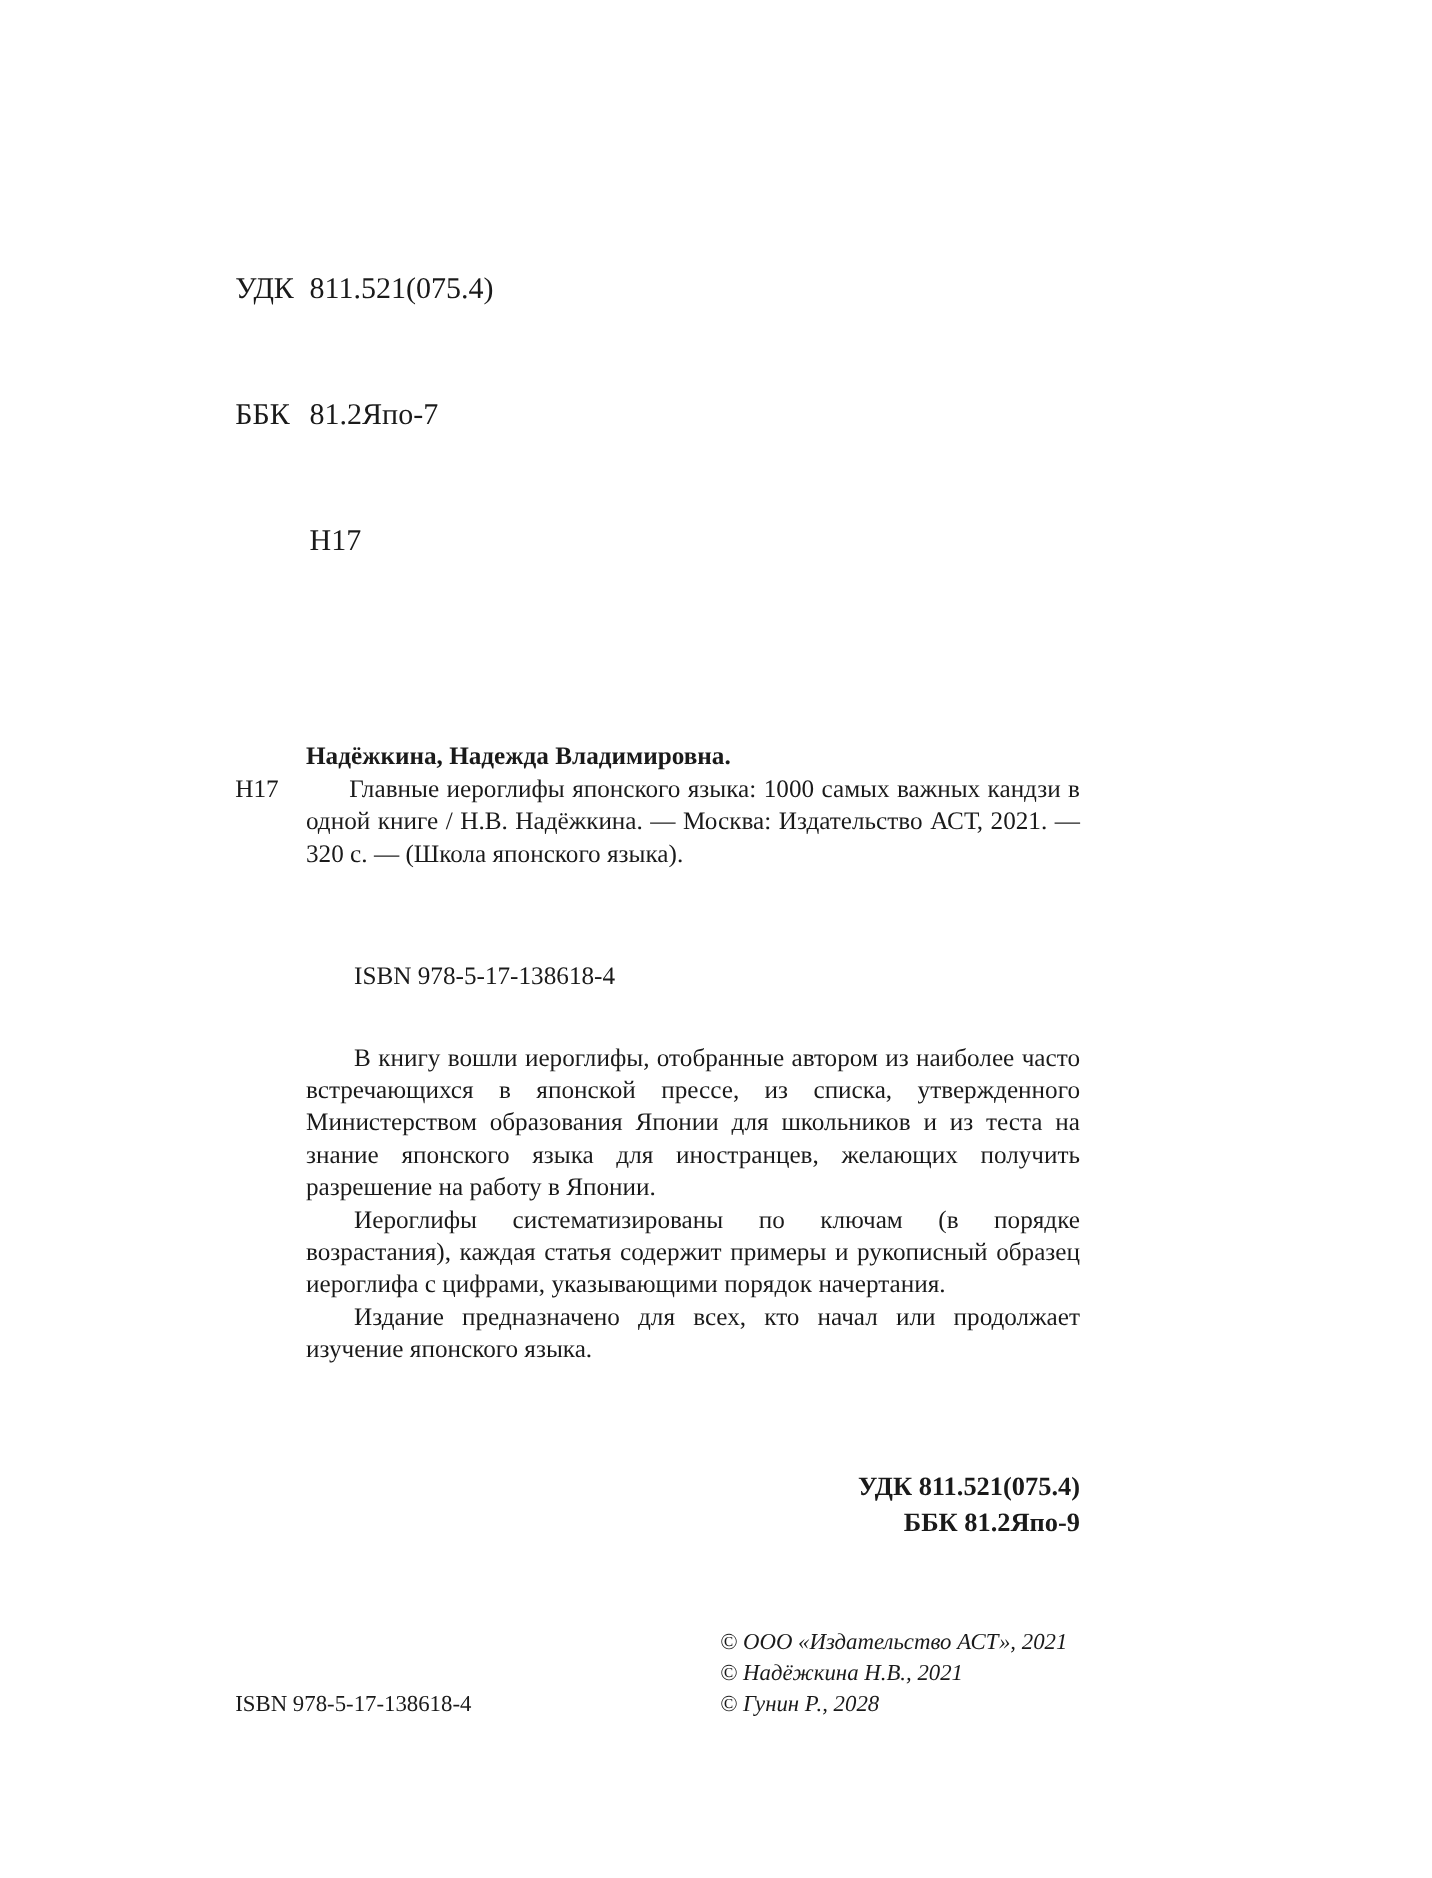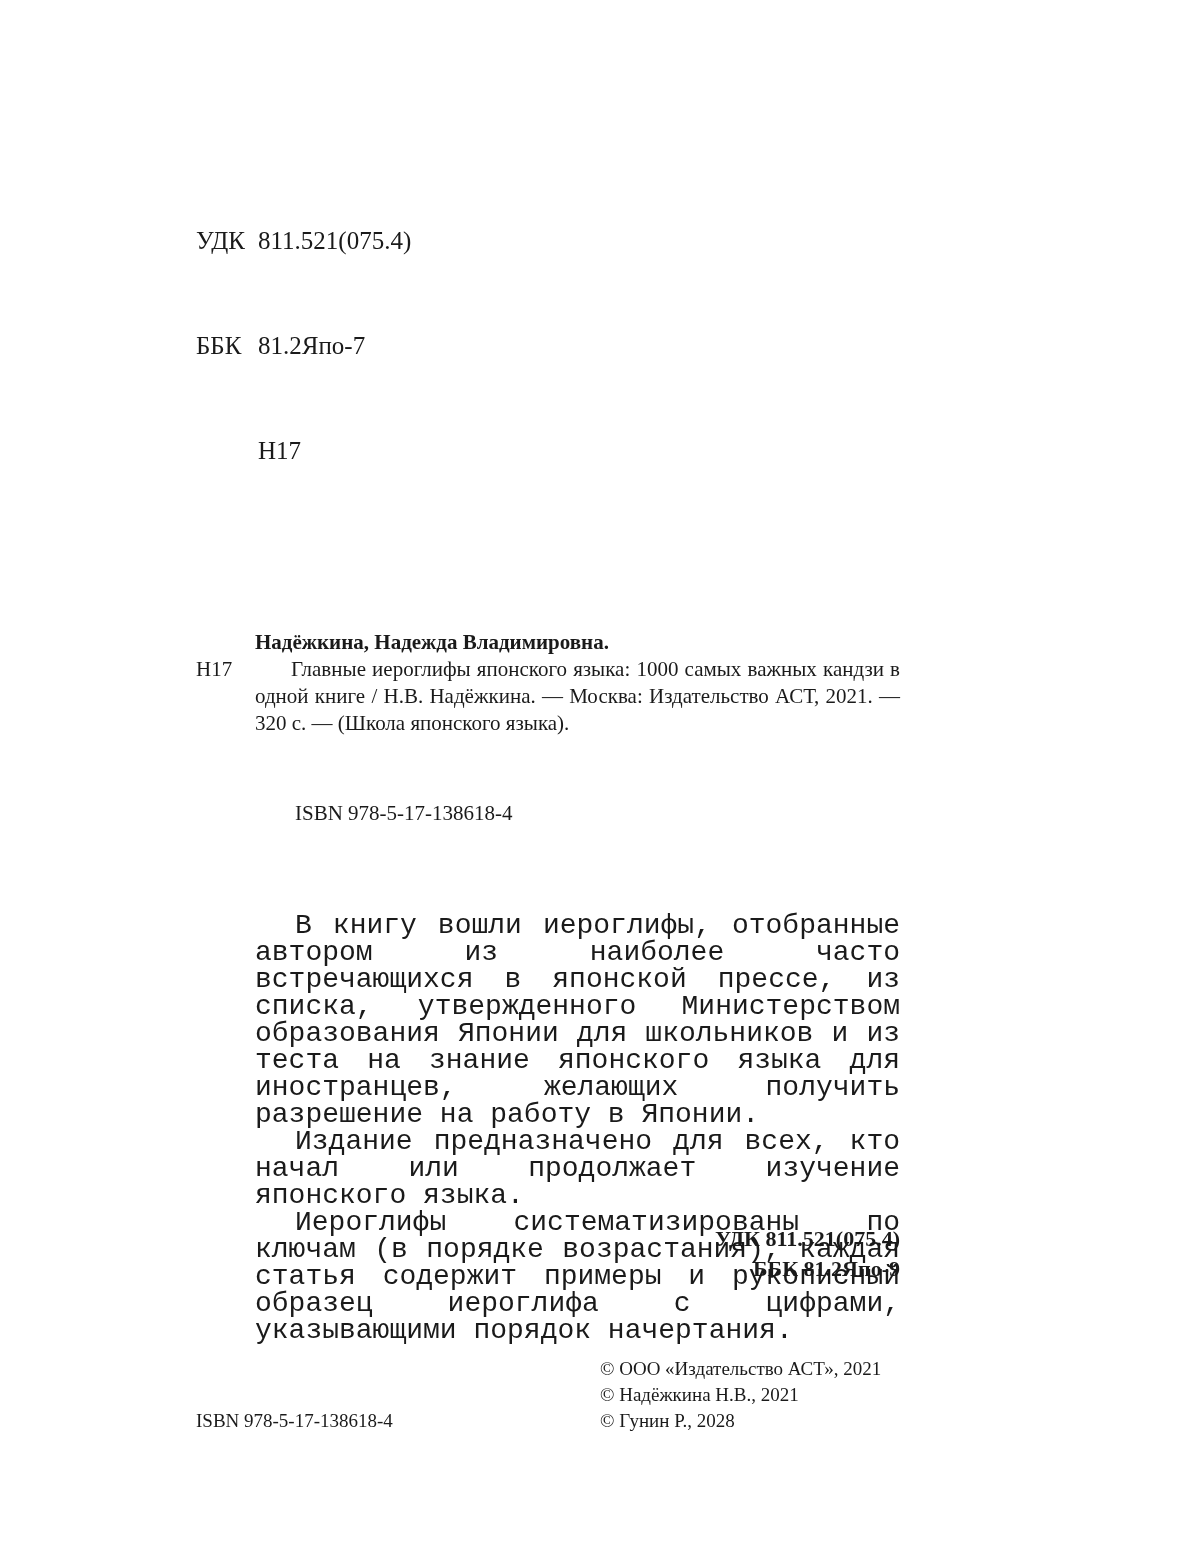--- a/index.html
+++ b/index.html
@@ -54,21 +54,20 @@
   }
 
   
   .biblio {
     position: absolute;
     left: 196px;
     top: 617px;
     width: 704px;
     font-size: 21px;
     line-height: 27px;
-    margin-top: 12px;
   }
   .biblio-author {
     font-weight: bold;
     margin-left: 59px;
     white-space: nowrap;
   }
   .biblio-body {
     position: relative;
     padding-left: 59px;
     text-align: justify;
@@ -96,27 +95,26 @@
     left: 295px;
     top: 800px;
     font-size: 21px;
     line-height: 27px;
   }
 
   
   .annotation {
     position: absolute;
     left: 255px;
-    top: 912px;
+    top: 868px;
     width: 645px;
-    font-size: 28px;
+    font-size: 21px;
     line-height: 27px;
     text-align: justify;
     text-justify: inter-word;
-    font-family: Liberation Mono, monospace;
   }
   .annotation p {
     margin: 0;
     text-indent: 40px;
   }
 
   
   .class-repeat {
     position: absolute;
     left: 400px;
@@ -135,20 +133,21 @@
     top: 1408px;
     font-size: 19px;
     line-height: 26px;
   }
   .copyright {
     position: absolute;
     left: 600px;
     top: 1356px;
     font-size: 19px;
     line-height: 26px;
+    font-style: italic;
   }
   .copyright div {
     white-space: nowrap;
   }
 </style>
 </head>
 <body>
 
 <div class="page">
 
@@ -164,22 +163,22 @@
     <div class="biblio-body">
       <span class="biblio-mark">Н17</span>
       <p class="biblio-desc">Главные иероглифы японского языка: 1000 самых важных кандзи в одной книге / Н.В. Надёжкина. — Москва: Издательство АСТ, 2021. — 320 с. — (Школа японского языка).</p>
     </div>
   </div>
 
   <div class="isbn-main">ISBN 978-5-17-138618-4</div>
 
   <div class="annotation">
     <p>В книгу вошли иероглифы, отобранные автором из наиболее часто встречающихся в японской прессе, из списка, утвержденного Министерством образования Японии для школьников и из теста на знание японского языка для иностранцев, желающих получить разрешение на работу в Японии.</p>
+    <p>Иероглифы систематизированы по ключам (в порядке возрастания), каждая статья содержит примеры и рукописный образец иероглифа с цифрами, указывающими порядок начертания.</p>
     <p>Издание предназначено для всех, кто начал или продолжает изучение японского языка.</p>
-    <p>Иероглифы систематизированы по ключам (в порядке возрастания), каждая статья содержит примеры и рукописный образец иероглифа с цифрами, указывающими порядок начертания.</p>
   </div>
 
   <div class="class-repeat">
     <div>УДК 811.521(075.4)</div>
     <div>ББК 81.2Япо-9</div>
   </div>
 
   <div class="isbn-footer">ISBN 978-5-17-138618-4</div>
 
   <div class="copyright">

